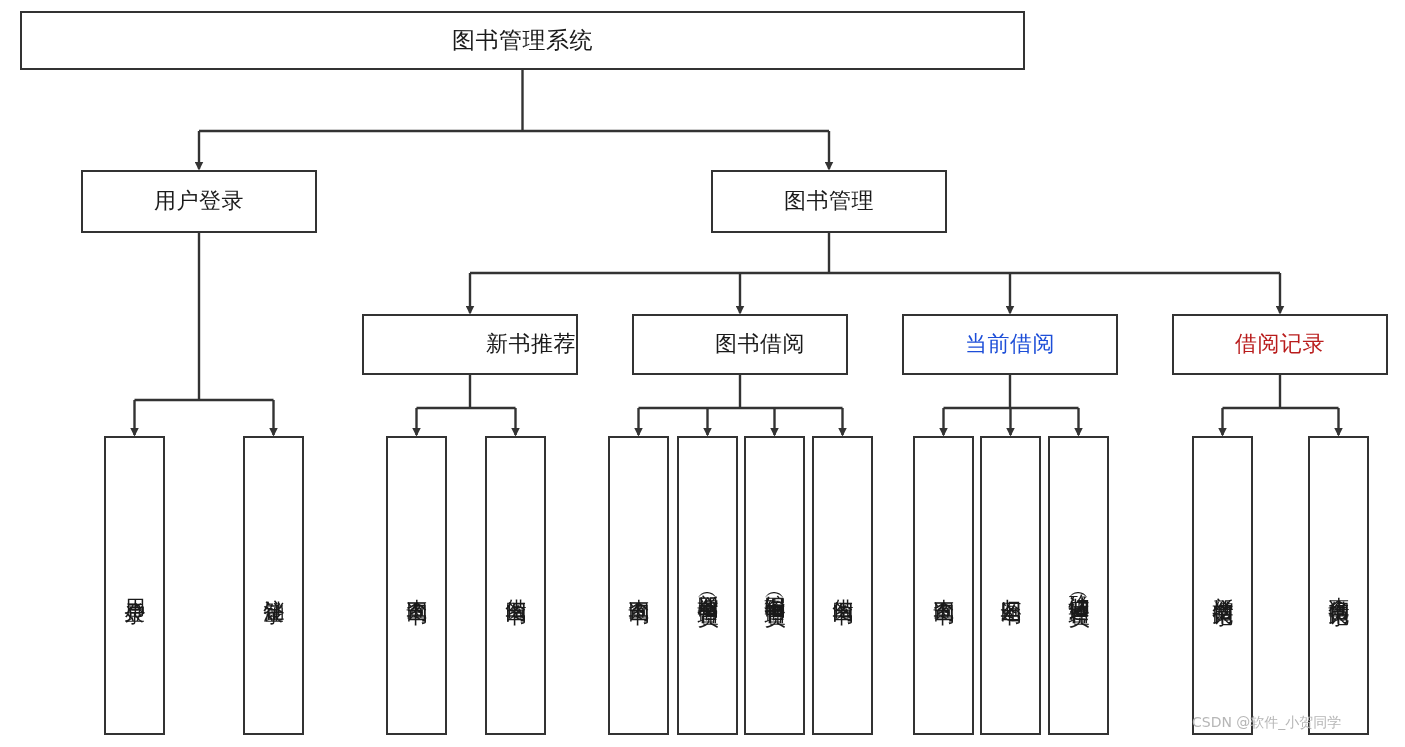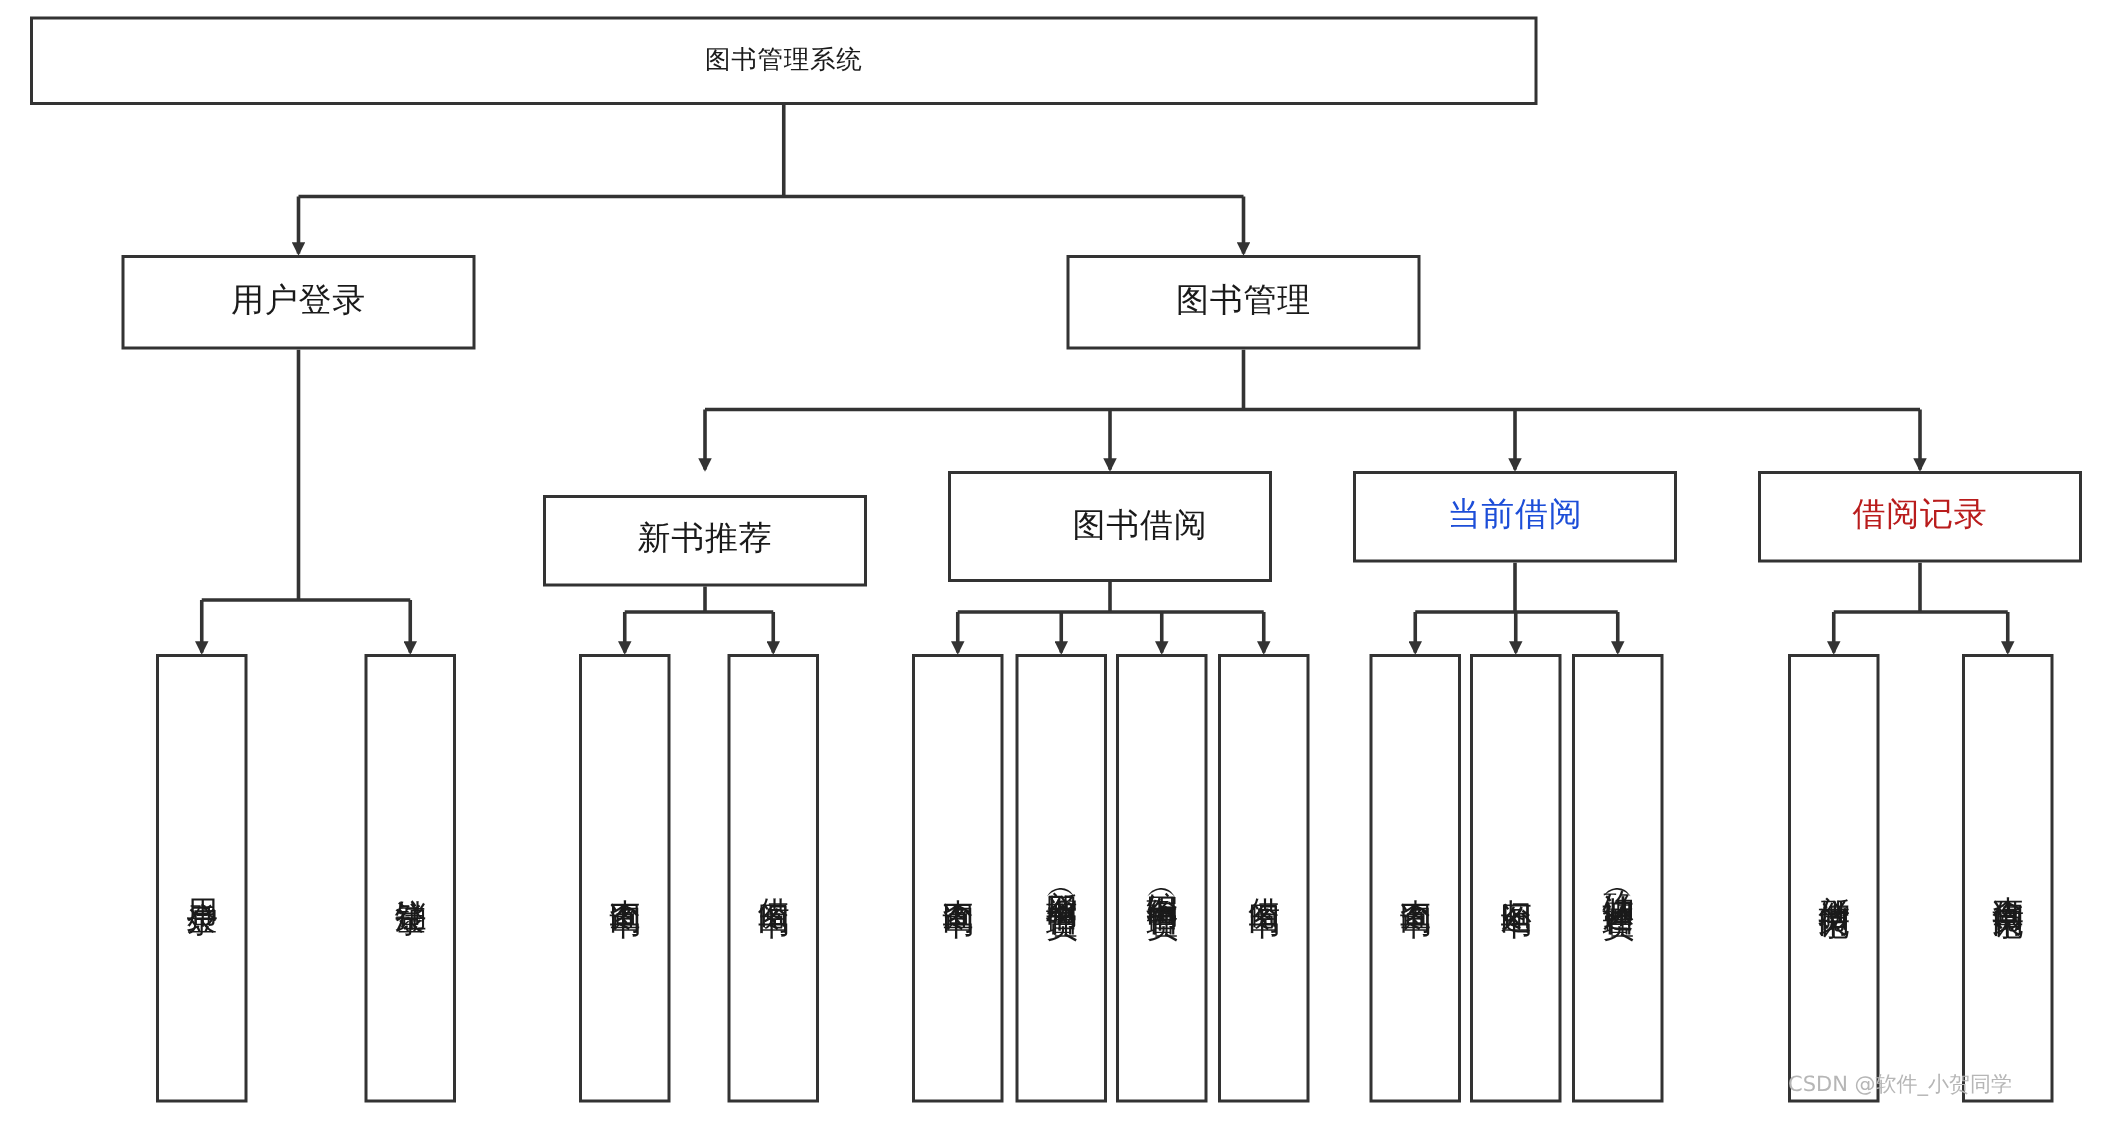--- a/index.html
+++ b/index.html
@@ -53,21 +53,21 @@
   .node.vertical .node-label {
     writing-mode: vertical-rl;
     text-orientation: upright;
     font-size: 21px;
     line-height: 1.18;
     color: #1a1a1a;
     letter-spacing: 2px;
     white-space: nowrap;
     max-height: 100%;
   }
-  .node.root .node-label { font-size: 17px; }
+  .node.root .node-label { font-size: 23px; }
   .watermark {
     position: absolute;
     color: #b6b6b6;
     font-size: 14px;
     white-space: nowrap;
     user-select: none;
     font-family: "DejaVu Sans", "Liberation Sans", sans-serif;
   }
 </style>
 </head>
@@ -119,24 +119,24 @@
   <div id="node-layer">
       <div class="node horizontal root" style="left: 20px; top: 11px; width: 1005px; height: 59px; border-color: rgb(51, 51, 51); background: rgb(255, 255, 255);">
         <span class="node-label" style="color: rgb(26, 26, 26);">图书管理系统</span>
       </div>
       <div class="node horizontal" style="left: 81px; top: 170px; width: 236px; height: 63px; border-color: rgb(51, 51, 51); background: rgb(255, 255, 255);">
         <span class="node-label" style="color: rgb(26, 26, 26);">用户登录</span>
       </div>
       <div class="node horizontal" style="left: 711px; top: 170px; width: 236px; height: 63px; border-color: rgb(51, 51, 51); background: rgb(255, 255, 255);">
         <span class="node-label" style="color: rgb(26, 26, 26);">图书管理</span>
       </div>
-      <div class="node horizontal" style="left: 362px; top: 330px; width: 216px; height: 61px; border-color: rgb(51, 51, 51); background: rgb(255, 255, 255);">
+      <div class="node horizontal" style="left: 362px; top: 314px; width: 216px; height: 61px; border-color: rgb(51, 51, 51); background: rgb(255, 255, 255); justify-content: flex-end;">
         <span class="node-label" style="color: rgb(26, 26, 26);">新书推荐</span>
       </div>
-      <div class="node horizontal" style="left: 632px; top: 314px; width: 216px; height: 74px; border-color: rgb(51, 51, 51); background: rgb(255, 255, 255); padding-left: 40px;">
+      <div class="node horizontal" style="left: 632px; top: 314px; width: 216px; height: 61px; border-color: rgb(51, 51, 51); background: rgb(255, 255, 255); padding-left: 40px;">
         <span class="node-label" style="color: rgb(26, 26, 26);">图书借阅</span>
       </div>
       <div class="node horizontal" style="left: 902px; top: 314px; width: 216px; height: 61px; border-color: rgb(51, 51, 51); background: rgb(255, 255, 255);">
         <span class="node-label" style="color: #1d4ed8;">当前借阅</span>
       </div>
       <div class="node horizontal" style="left: 1172px; top: 314px; width: 216px; height: 61px; border-color: rgb(51, 51, 51); background: rgb(255, 255, 255);">
         <span class="node-label" style="color: #b91c1c;">借阅记录</span>
       </div>
       <div class="node vertical" style="left: 104px; top: 436px; width: 61px; height: 299px; border-color: rgb(51, 51, 51); background: rgb(255, 255, 255);">
         <span class="node-label" style="color: rgb(26, 26, 26);">用户登录</span>

